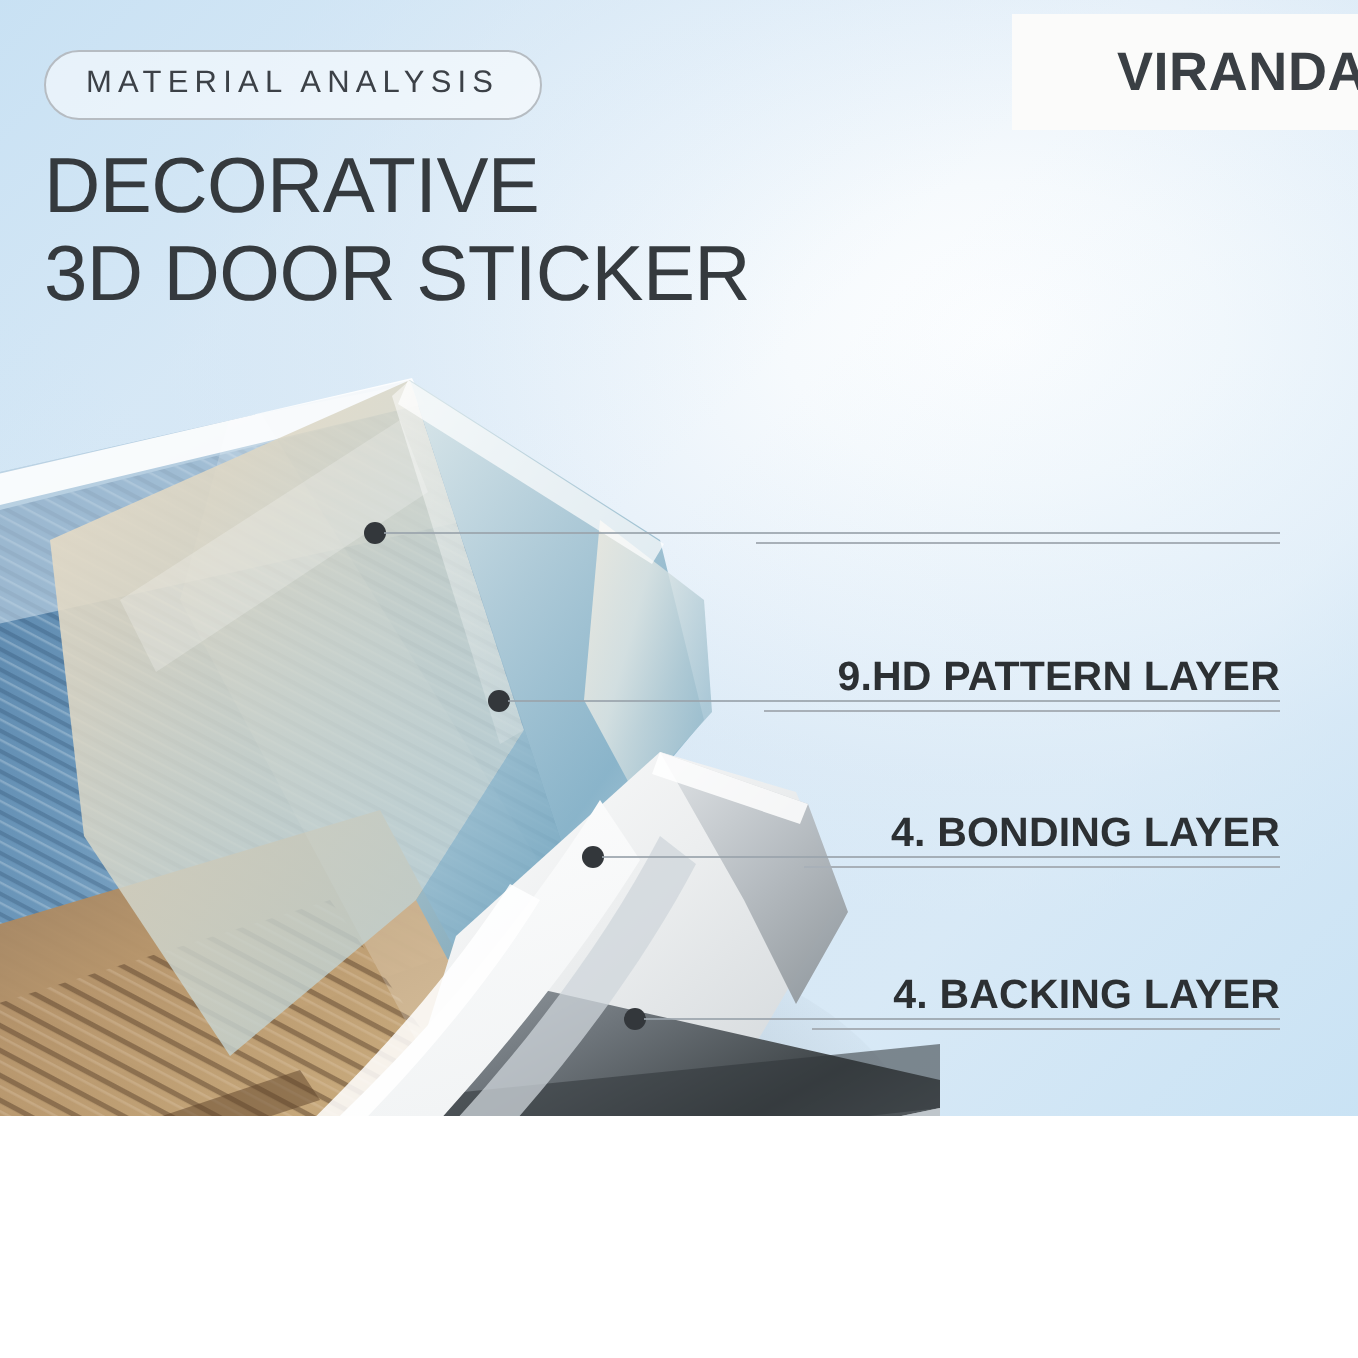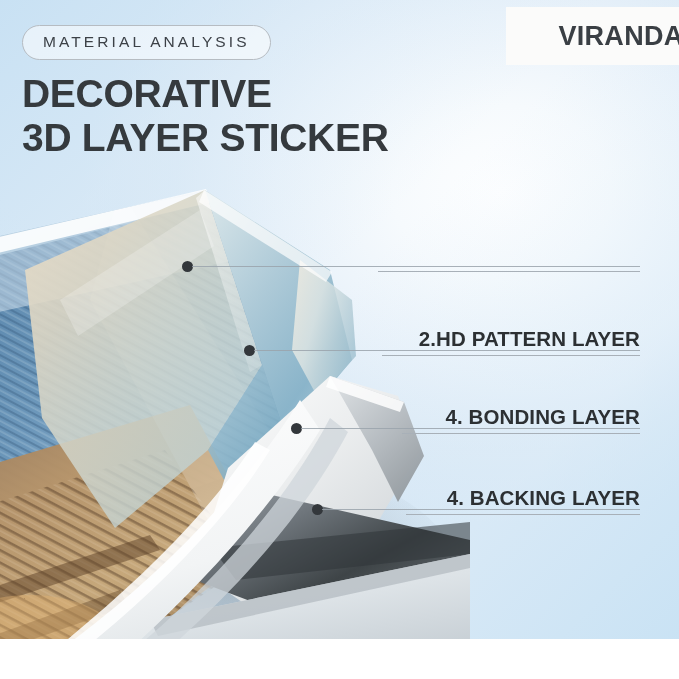--- a/index.html
+++ b/index.html
@@ -3,21 +3,21 @@
 <meta charset="utf-8">
 <style>
   html, body {
     margin: 0;
     padding: 0;
     background: #ffffff;
   }
   #infographic {
     position: relative;
     width: 679px;
-    height: 639px;
+    height: 558px;
     overflow: hidden;
     font-family: "Liberation Sans", sans-serif;
     background: #dcebf7;
   }
 
   
   .bg-base {
     position: absolute;
     inset: 0;
     background:
@@ -53,21 +53,21 @@
     color: #3c4147;
     font-weight: 400;
     white-space: nowrap;
   }
   .title {
     position: absolute;
     left: 22px;
     top: 72px;
     font-size: 39px;
     line-height: 44px;
-    font-weight: bold;
+    font-weight: normal;
     color: #353a3e;
     letter-spacing: -0.3px;
     white-space: nowrap;
   }
   .title .line2 { display: block; }
 
   .logo-box {
     position: absolute;
     left: 506px;
     top: 7px;
@@ -134,21 +134,21 @@
 
   <div class="bg-base"></div>
   <div class="bg-tint-tl"></div>
   <div class="bg-tint-br"></div>
   <div class="bg-tint-bl"></div>
 
   <div class="badge">MATERIAL ANALYSIS</div>
 
   <div class="title">
     <span>DECORATIVE</span>
-    <span class="line2">3D LAYER STICKER</span>
+    <span class="line2">3D DOOR STICKER</span>
   </div>
 
   <div class="logo-box">
     <span class="logo-text">VIRANDA</span>
   </div>
 
   <div class="stage">
     <svg width="470" height="529" viewBox="0 0 470 529" xmlns="http://www.w3.org/2000/svg">
       <defs>
 
@@ -301,21 +301,21 @@
       <path d="M 60,150 L 200,60 L 214,96 L 78,186 Z" fill="#ffffff" opacity="0.22"></path>
     </svg>
   </div>
 
   <div class="callout-dot" style="left:182px; top:261px;"></div>
   <div class="callout-rule" style="left:192px; top:266px; width:448px;"></div>
   <div class="label-underline" style="top:271px; width:262px;"></div>
 
   <div class="callout-dot" style="left:244px; top:345px;"></div>
   <div class="callout-rule" style="left:254px; top:350px; width:386px;"></div>
-  <div class="callout-label" style="top:327px;">2.HD PATTERN LAYER</div>
+  <div class="callout-label" style="top:327px;">9.HD PATTERN LAYER</div>
   <div class="label-underline" style="top:355px; width:258px;"></div>
 
   <div class="callout-dot" style="left:291px; top:423px;"></div>
   <div class="callout-rule" style="left:301px; top:428px; width:339px;"></div>
   <div class="callout-label" style="top:405px;">4. BONDING LAYER</div>
   <div class="label-underline" style="top:433px; width:238px;"></div>
 
   <div class="callout-dot" style="left:312px; top:504px;"></div>
   <div class="callout-rule" style="left:322px; top:509px; width:318px;"></div>
   <div class="callout-label" style="top:486px;">4. BACKING LAYER</div>

